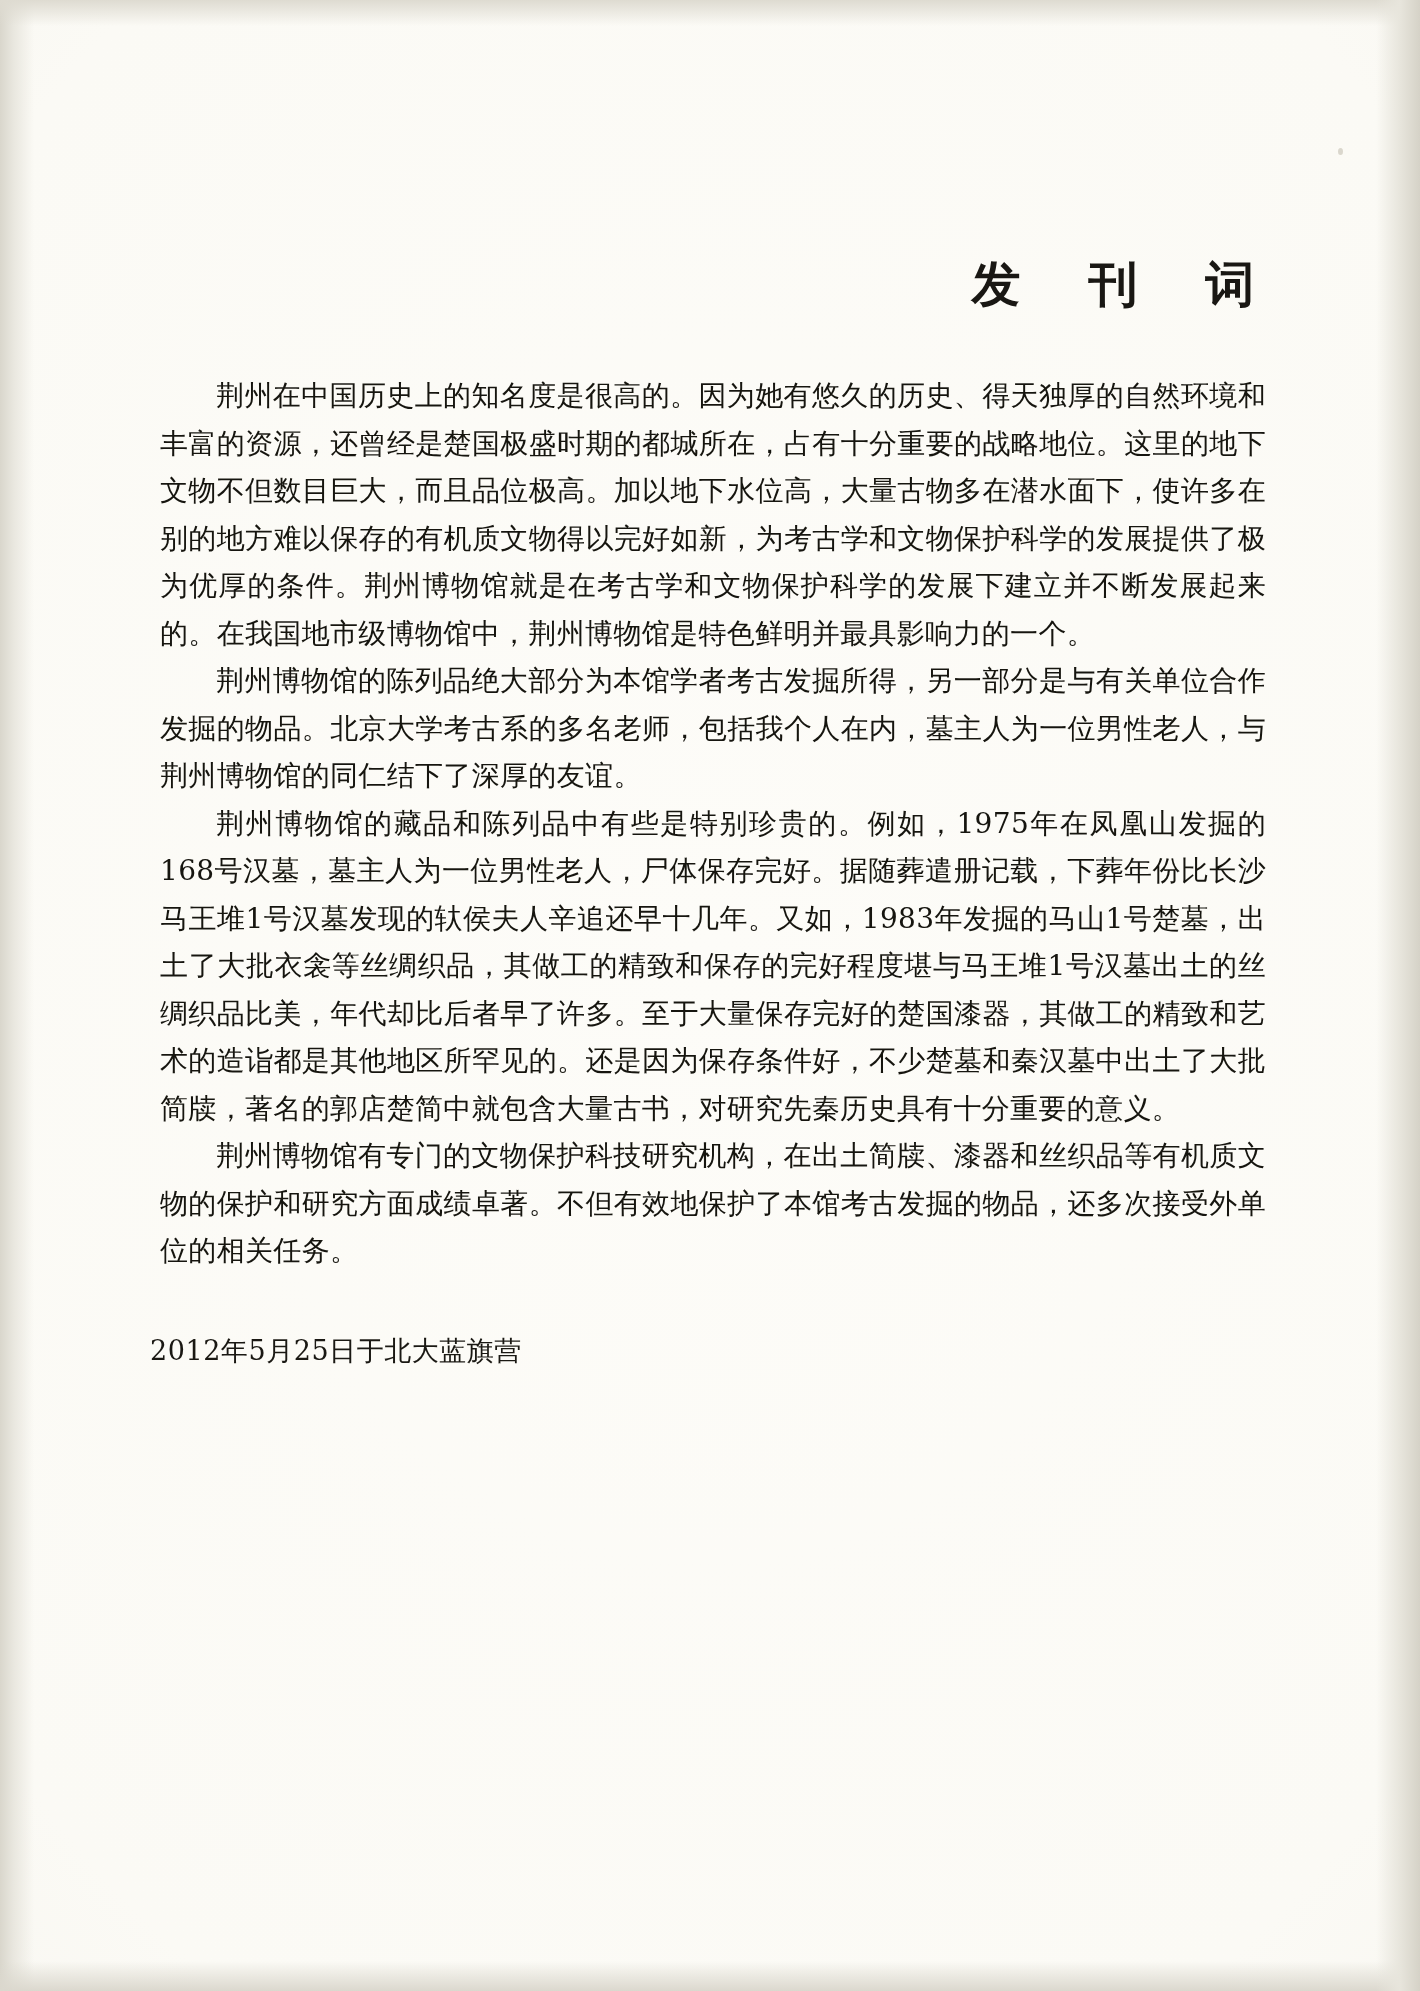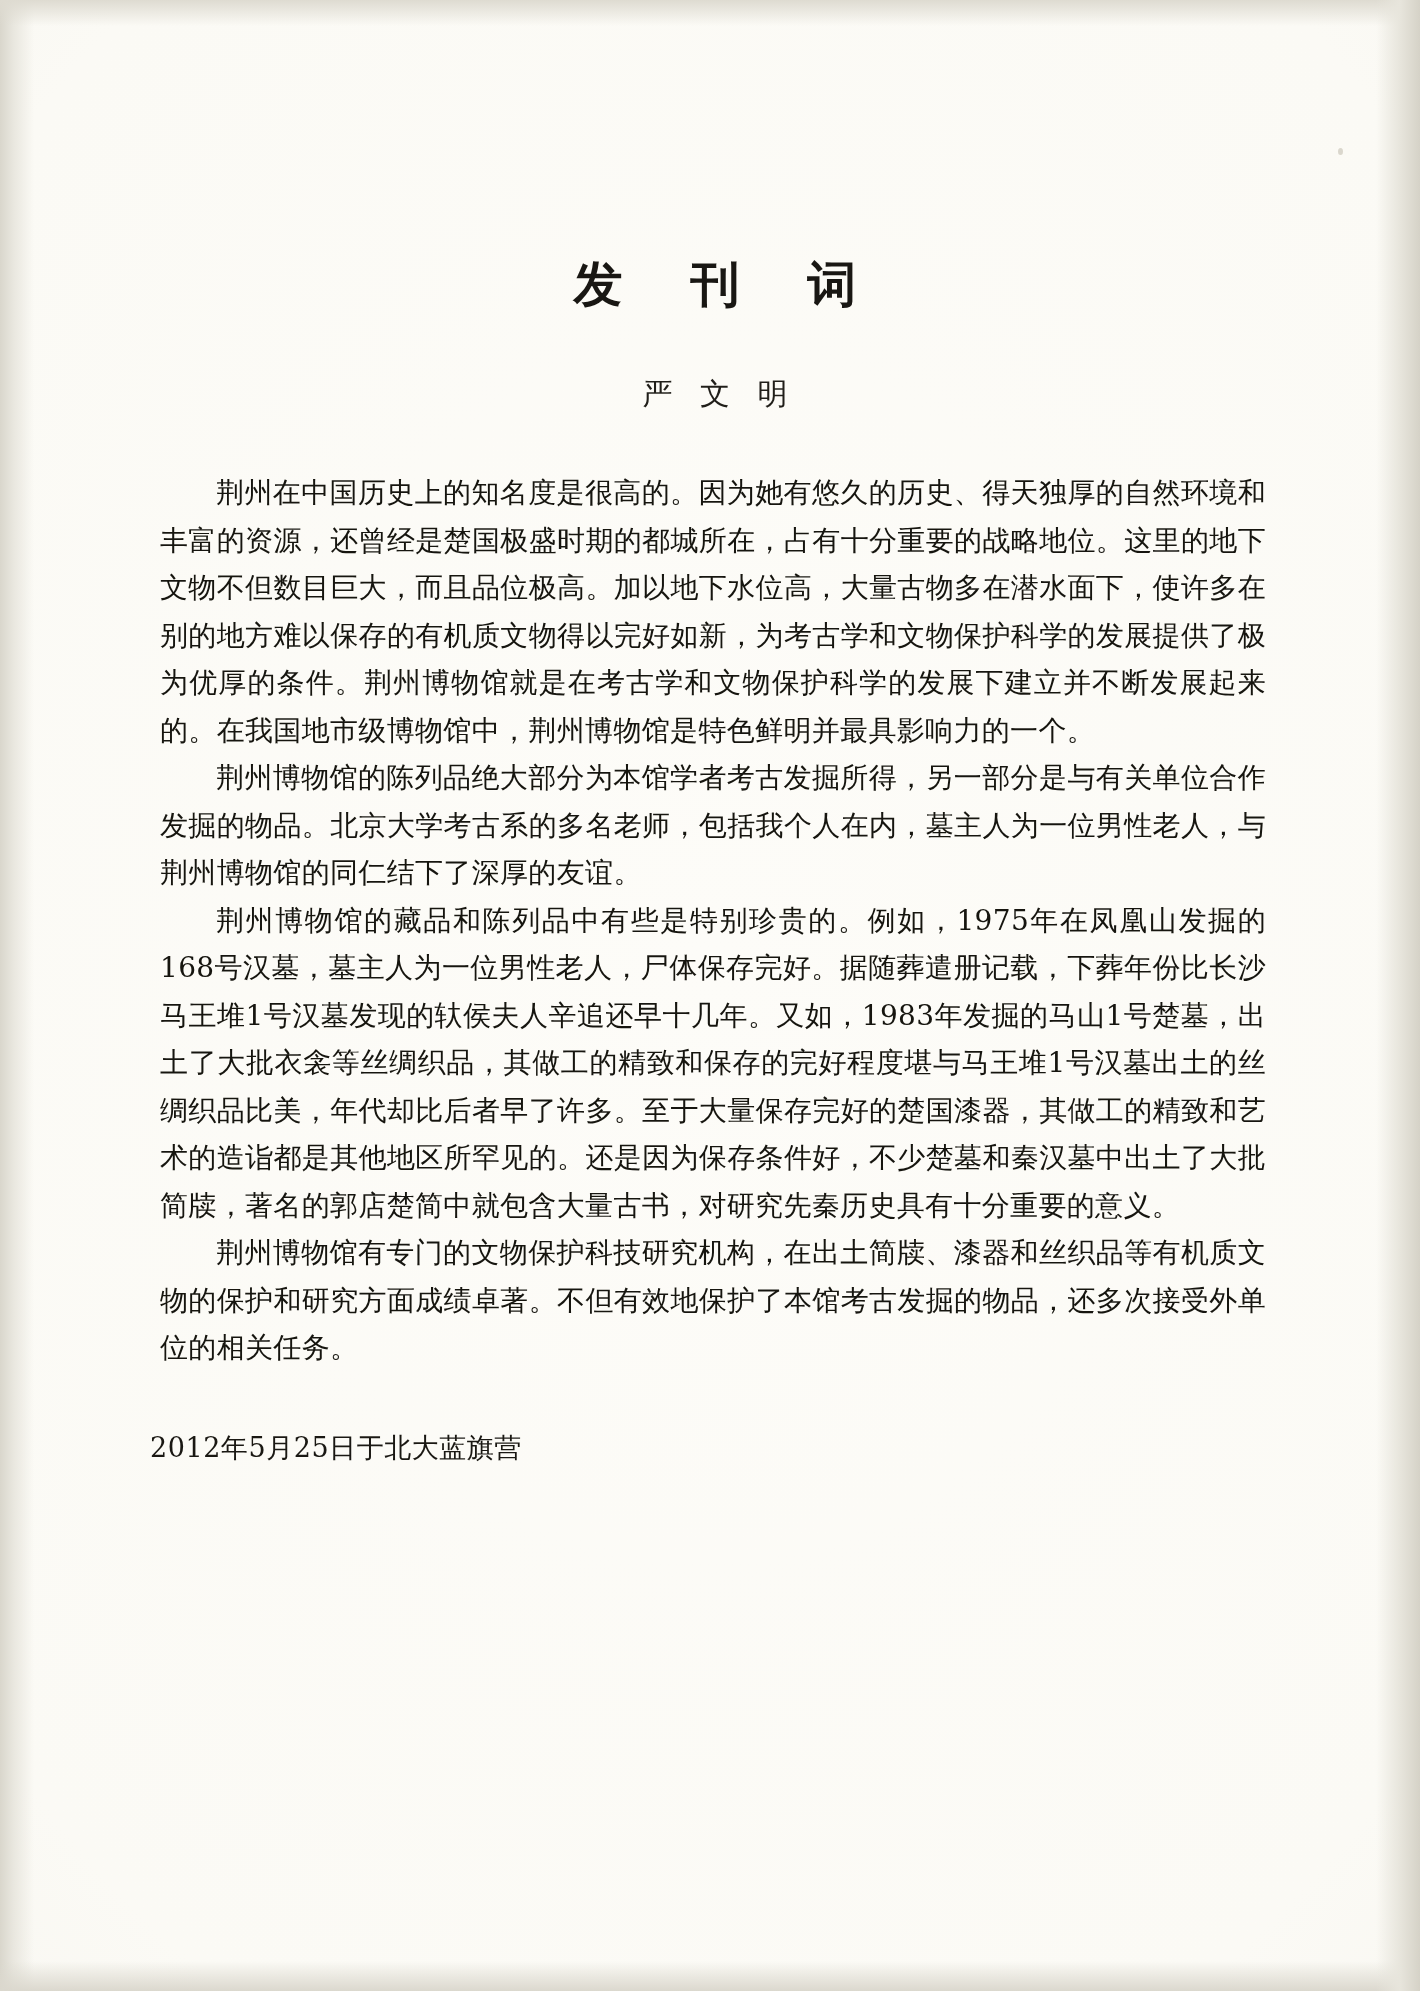--- a/index.html
+++ b/index.html
@@ -60,21 +60,21 @@
     position: absolute;
     left: 150px;
     top: 0;
     width: 1130px;
     height: 1991px;
   }
 
   .doc-title {
     margin: 0;
     padding-top: 252px;
-    text-align: center;
+    text-align: right;
     font-size: 49px;
     font-weight: bold;
     letter-spacing: 0.52em;
     text-indent: 0.52em;
     color: #191713;
     font-family: "DejaVu Serif", "Liberation Serif", serif;
   }
 
   .doc-author {
     margin: 0;
@@ -130,21 +130,20 @@
 
 <div class="page">
   <div class="topedge"></div>
   <div class="bottomedge"></div>
   <div class="speck" style="left:1338px; top:148px;"></div>
 
   <div class="content">
 
     <h1 class="doc-title">发 刊 词</h1>
 
-    <div class="doc-author">严 文 明</div>
 
     <div class="body-text">
       <p class="para">荆州在中国历史上的知名度是很高的。因为她有悠久的历史、得天独厚的自然环境和丰富的资源，还曾经是楚国极盛时期的都城所在，占有十分重要的战略地位。这里的地下文物不但数目巨大，而且品位极高。加以地下水位高，大量古物多在潜水面下，使许多在别的地方难以保存的有机质文物得以完好如新，为考古学和文物保护科学的发展提供了极为优厚的条件。荆州博物馆就是在考古学和文物保护科学的发展下建立并不断发展起来的。在我国地市级博物馆中，荆州博物馆是特色鲜明并最具影响力的一个。</p>
       <p class="para">荆州博物馆的陈列品绝大部分为本馆学者考古发掘所得，另一部分是与有关单位合作发掘的物品。北京大学考古系的多名老师，包括我个人在内，墓主人为一位男性老人，与荆州博物馆的同仁结下了深厚的友谊。</p>
       <p class="para">荆州博物馆的藏品和陈列品中有些是特别珍贵的。例如，1975年在凤凰山发掘的168号汉墓，墓主人为一位男性老人，尸体保存完好。据随葬遣册记载，下葬年份比长沙马王堆1号汉墓发现的轪侯夫人辛追还早十几年。又如，1983年发掘的马山1号楚墓，出土了大批衣衾等丝绸织品，其做工的精致和保存的完好程度堪与马王堆1号汉墓出土的丝绸织品比美，年代却比后者早了许多。至于大量保存完好的楚国漆器，其做工的精致和艺术的造诣都是其他地区所罕见的。还是因为保存条件好，不少楚墓和秦汉墓中出土了大批简牍，著名的郭店楚简中就包含大量古书，对研究先秦历史具有十分重要的意义。</p>
       <p class="para">荆州博物馆有专门的文物保护科技研究机构，在出土简牍、漆器和丝织品等有机质文物的保护和研究方面成绩卓著。不但有效地保护了本馆考古发掘的物品，还多次接受外单位的相关任务。</p>
     </div>
 
     <div class="sig">2012年5月25日于北大蓝旗营</div>
 

